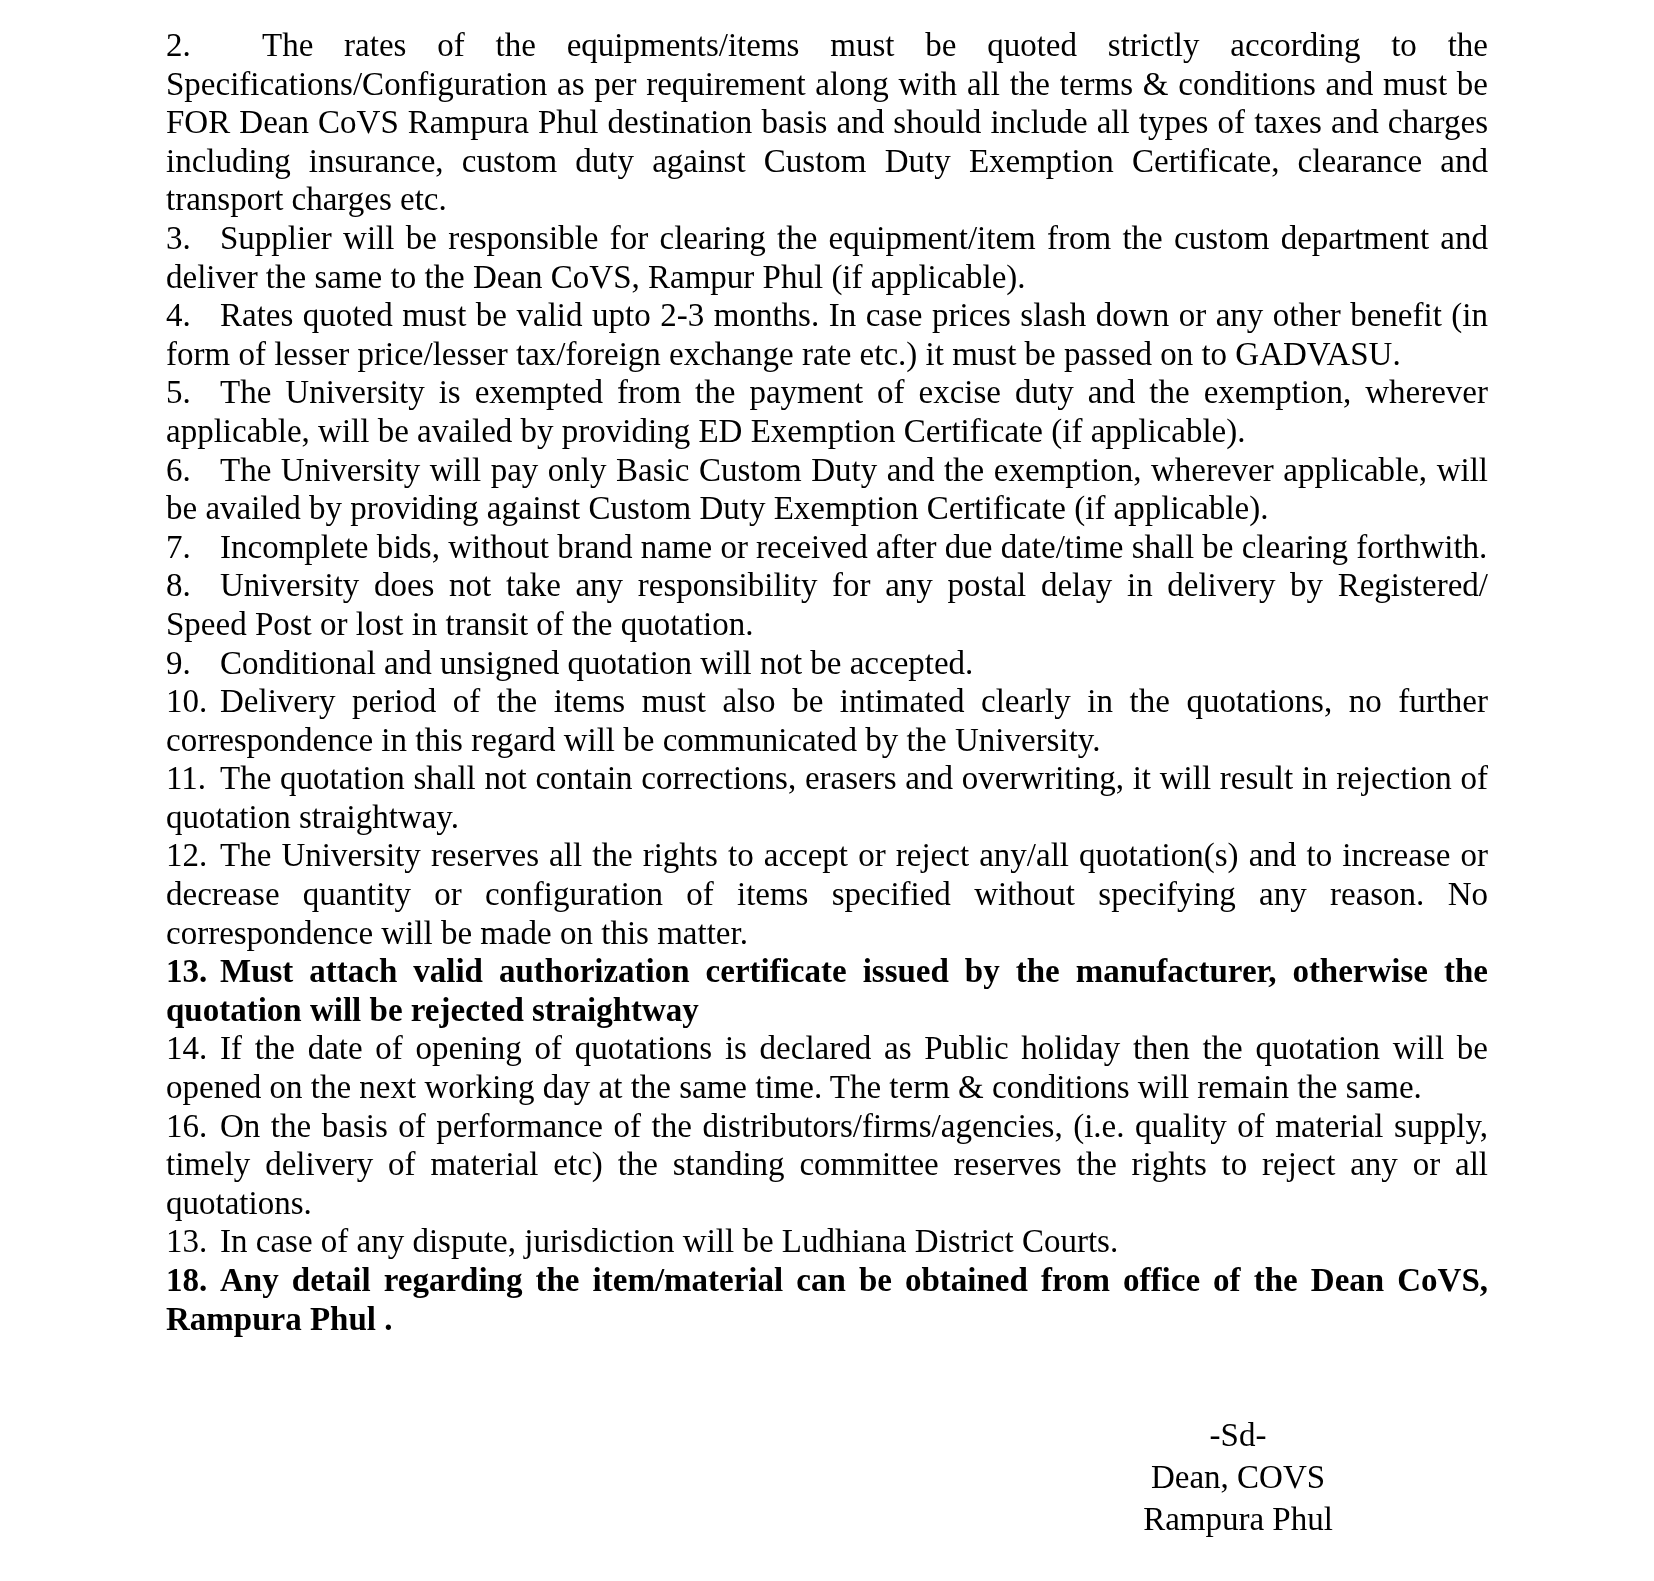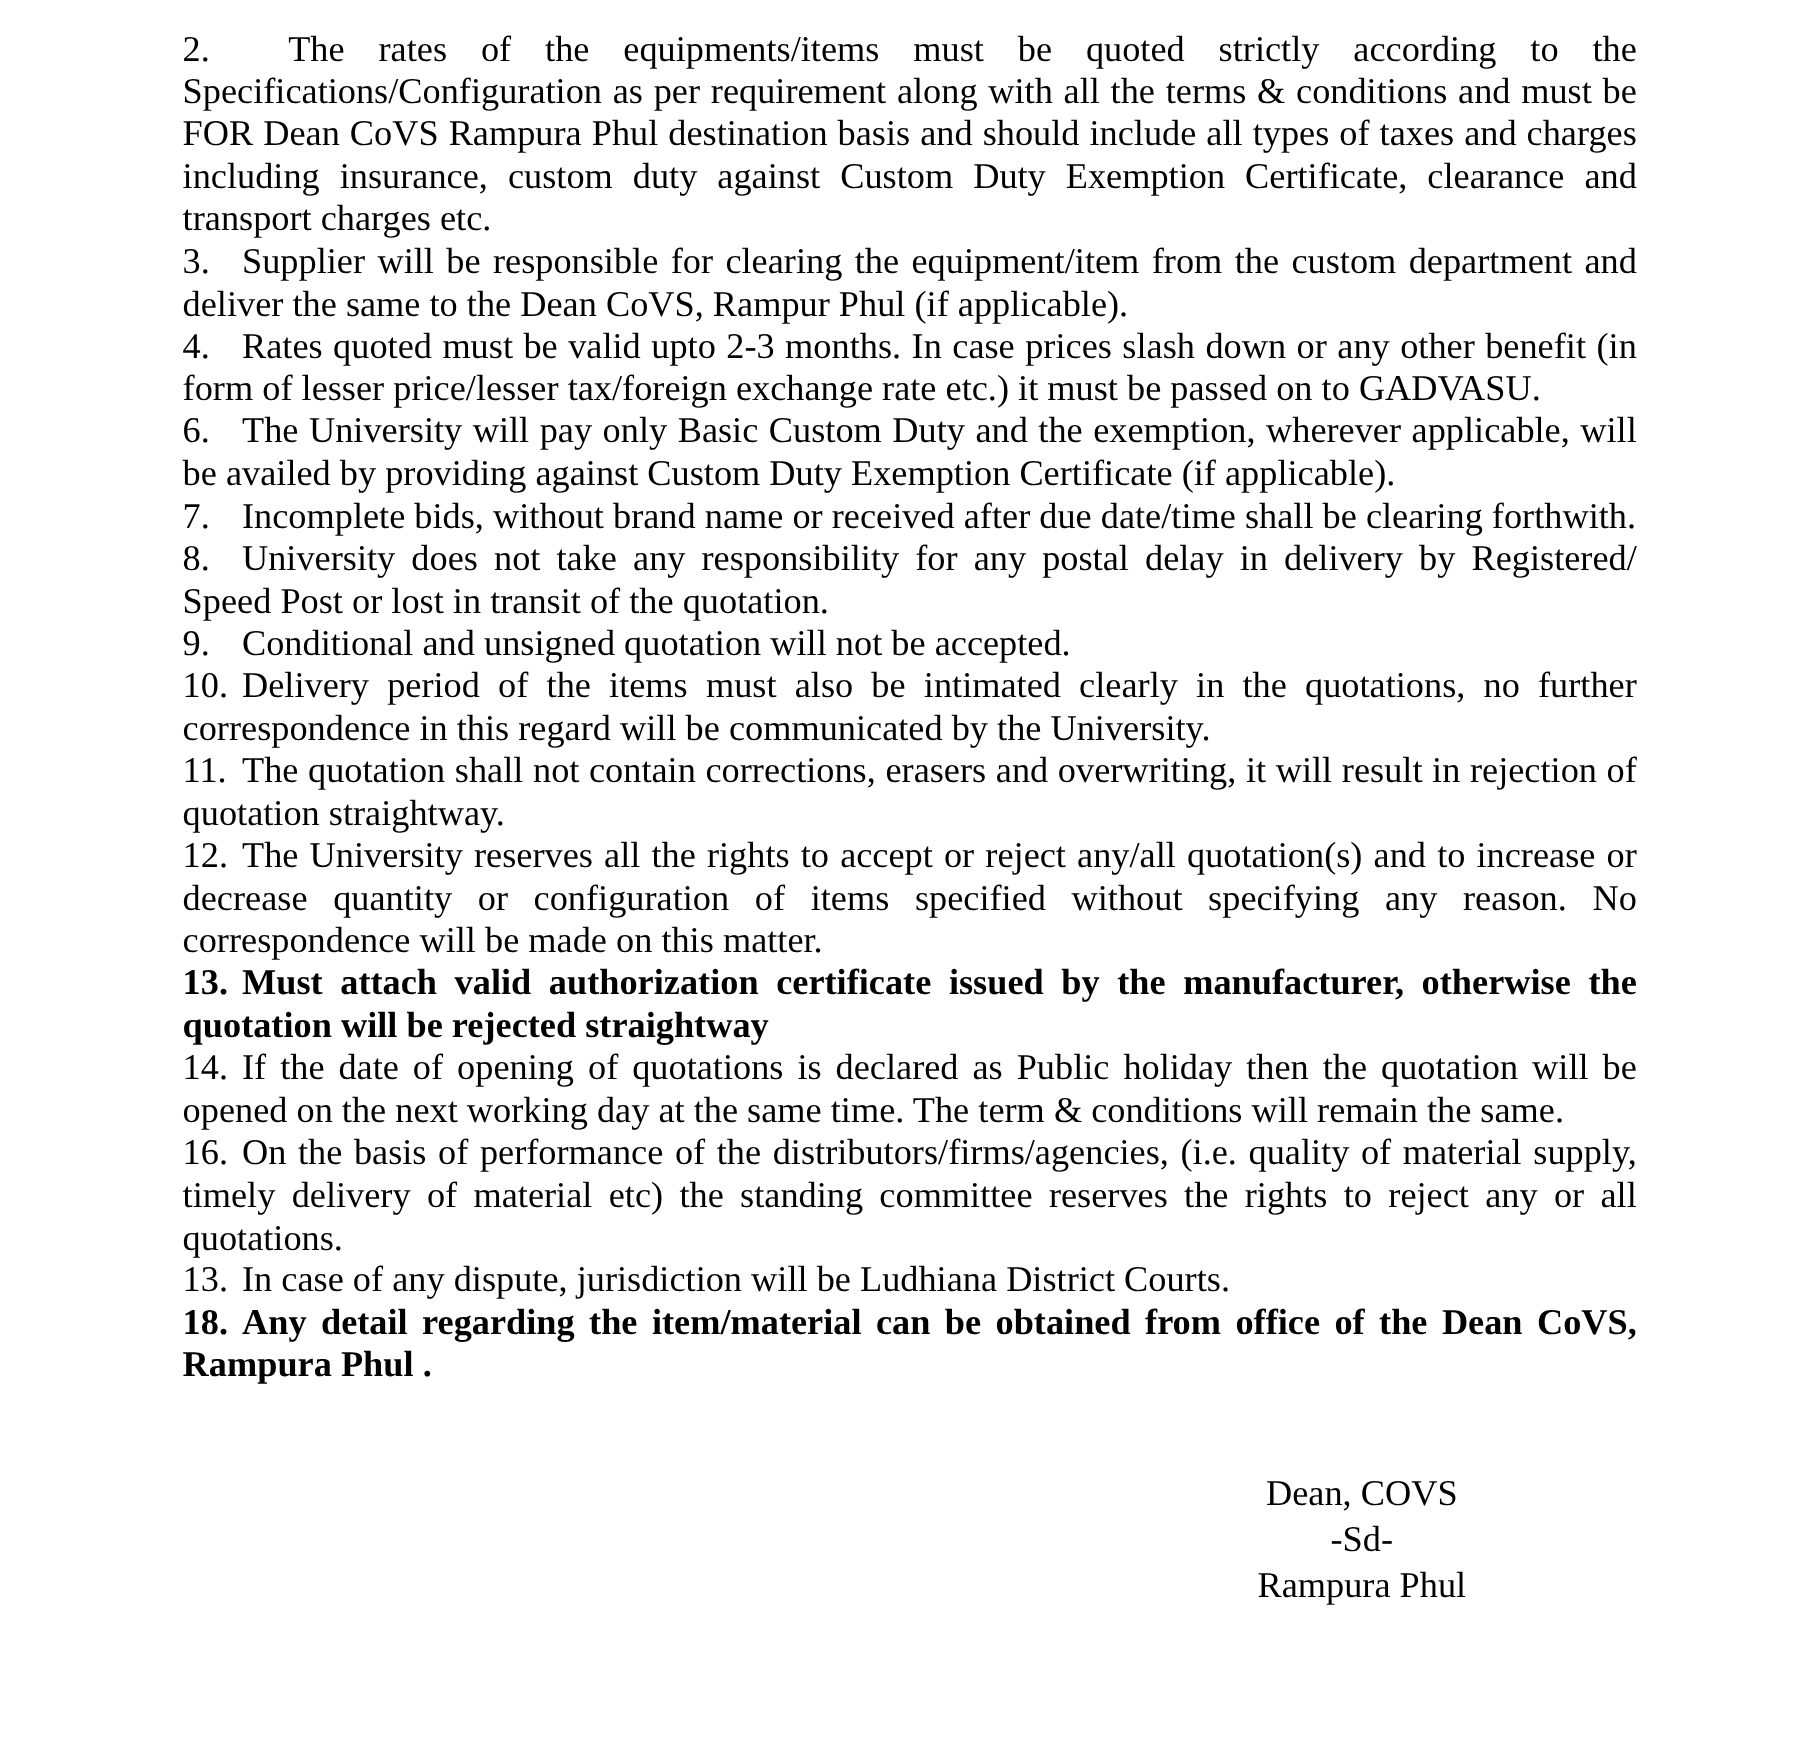--- a/index.html
+++ b/index.html
@@ -52,20 +52,21 @@
 <body>
 
 <div class="page">
 
   <p class="item"><span class="num num-wide">2.</span><span>The rates of the equipments/items must be quoted strictly according to the Specifications/Configuration as per requirement along with all the terms &amp; conditions and must be FOR Dean CoVS Rampura Phul destination basis and should include all types of taxes and charges including insurance, custom duty against Custom Duty Exemption Certificate, clearance and transport charges etc.</span></p>
 
   <p class="item"><span class="num">3.</span><span>Supplier will be responsible for clearing the equipment/item from the custom department and deliver the same to the Dean CoVS, Rampur Phul (if applicable).</span></p>
 
   <p class="item"><span class="num">4.</span><span>Rates quoted must be valid upto 2-3 months. In case prices slash down or any other benefit (in form of lesser price/lesser tax/foreign exchange rate etc.) it must be passed on to GADVASU.</span></p>
 
+  <p class="item"><span class="num">5.</span><span>The University is exempted from the payment of excise duty and the exemption, wherever applicable, will be availed by providing ED Exemption Certificate (if applicable).</span></p>
 
   <p class="item"><span class="num">6.</span><span>The University will pay only Basic Custom Duty and the exemption, wherever applicable, will be availed by providing against Custom Duty Exemption Certificate (if applicable).</span></p>
 
   <p class="item"><span class="num">7.</span><span>Incomplete bids, without brand name or received after due date/time shall be clearing forthwith.</span></p>
 
   <p class="item"><span class="num">8.</span><span>University does not take any responsibility for any postal delay in delivery by Registered/ Speed Post or lost in transit of the quotation.</span></p>
 
   <p class="item"><span class="num">9.</span><span>Conditional and unsigned quotation will not be accepted.</span></p>
 
   <p class="item"><span class="num">10.</span><span>Delivery period of the items must also be intimated clearly in the quotations, no further correspondence in this regard will be communicated by the University.</span></p>
@@ -79,18 +80,18 @@
   <p class="item"><span class="num">14.</span><span>If the date of opening of quotations is declared as Public holiday then the quotation will be opened on the next working day at the same time. The term &amp; conditions will remain the same.</span></p>
 
 
   <p class="item"><span class="num">16.</span><span>On the basis of performance of the distributors/firms/agencies, (i.e. quality of material supply, timely delivery of material etc) the standing committee reserves the rights to reject any or all quotations.</span></p>
 
   <p class="item"><span class="num">13.</span><span>In case of any dispute, jurisdiction will be Ludhiana District Courts.</span></p>
 
   <p class="item bold"><span class="num">18.</span><span>Any detail regarding the item/material can be obtained from office of the Dean CoVS, Rampura Phul .</span></p>
 
   <div class="signature">
+    <div>-Sd-</div>
     <div>Dean, COVS</div>
-    <div>-Sd-</div>
     <div>Rampura Phul</div>
   </div>
 
 </div>
 
 </body></html>

